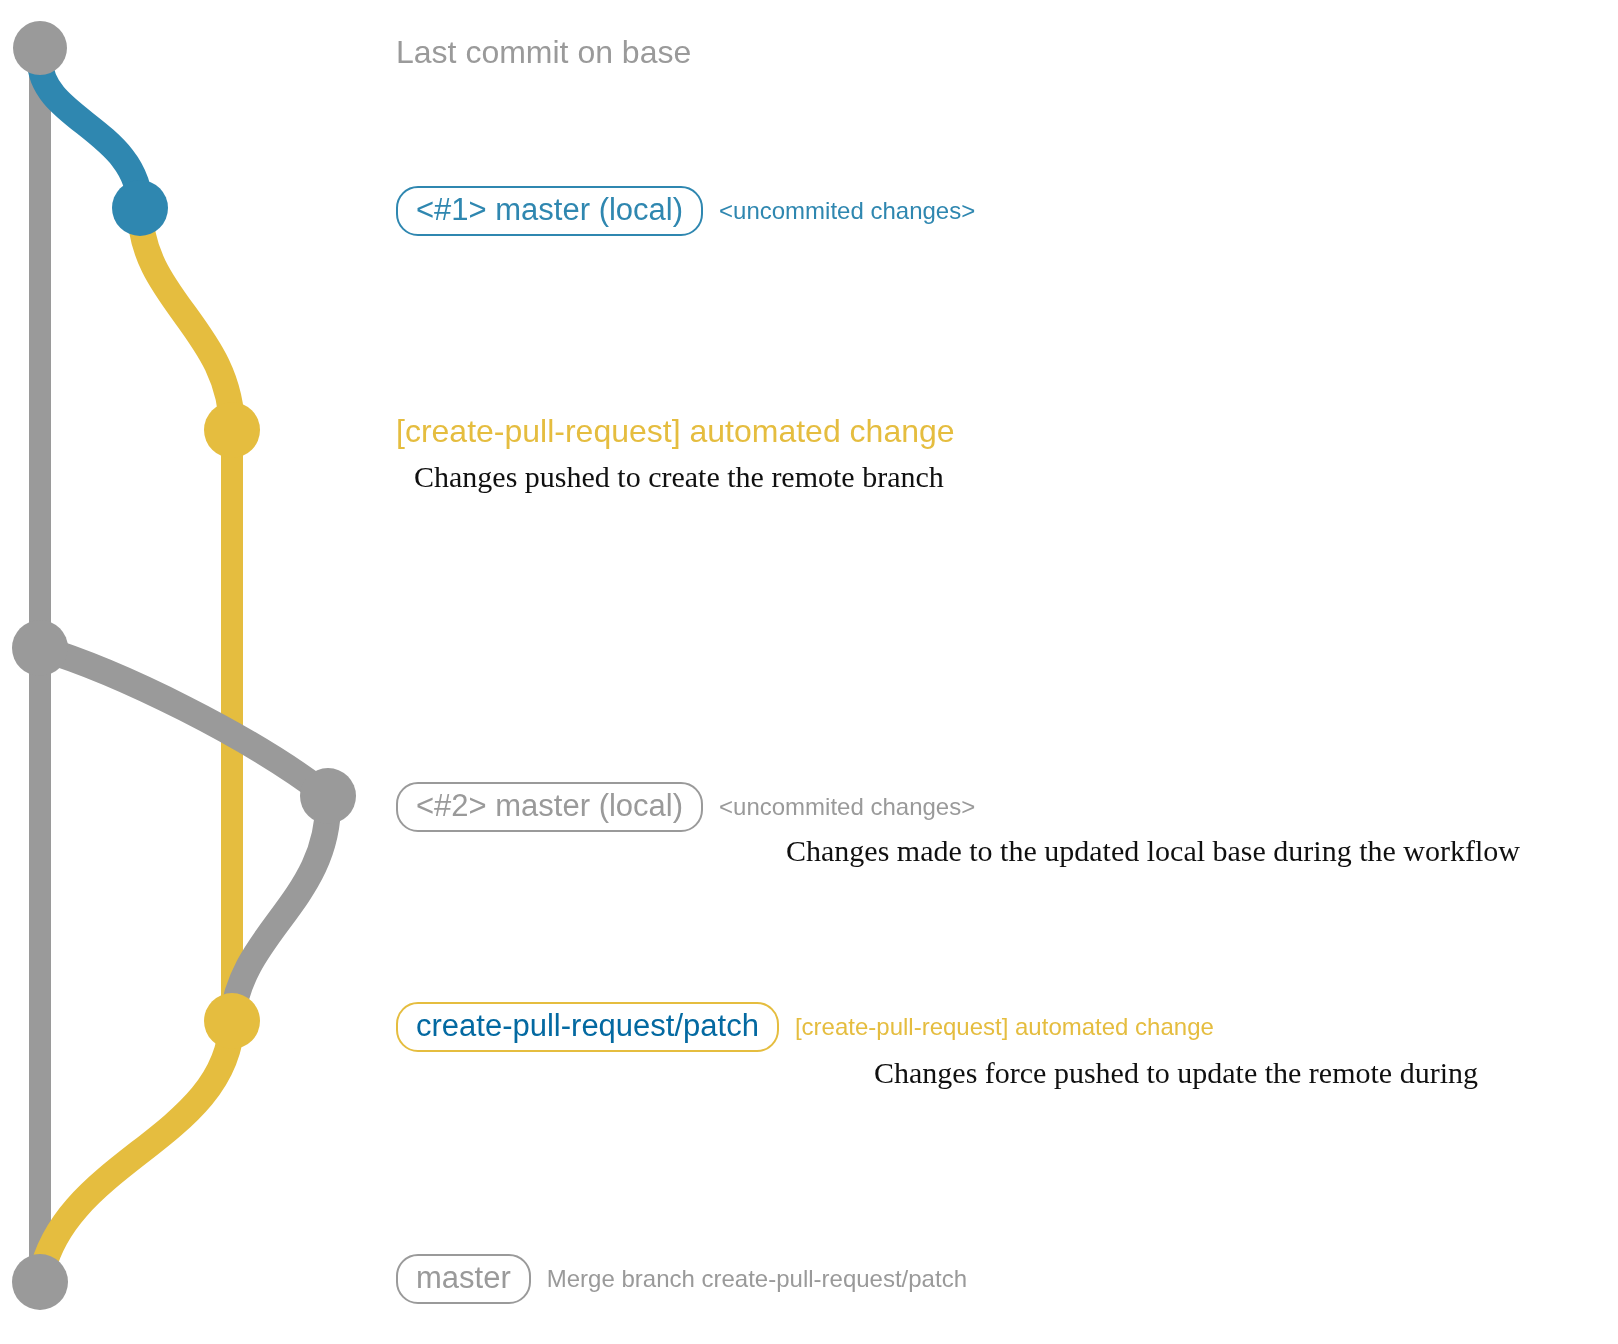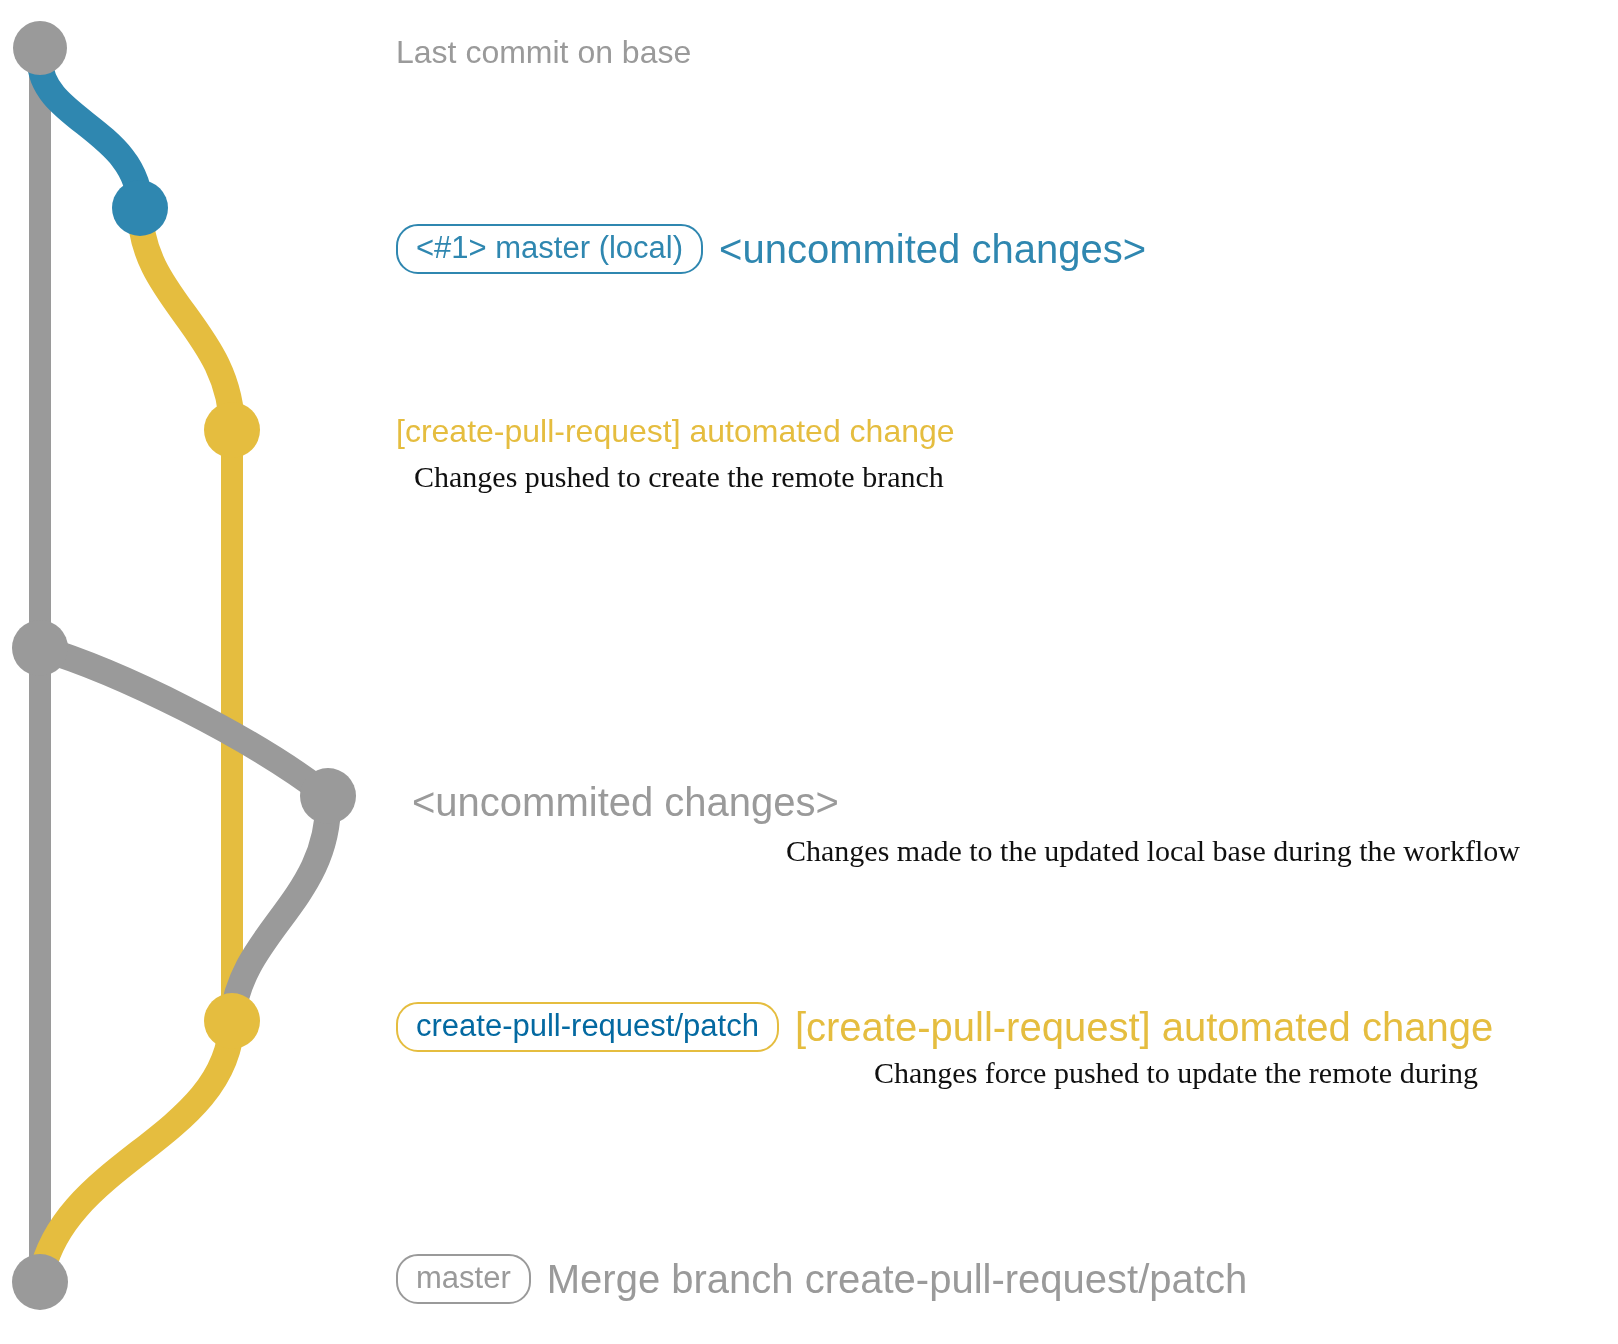--- a/index.html
+++ b/index.html
@@ -51,21 +51,21 @@
     font-size: 31px;
     line-height: 1;
     color: #9a9a9a;
     background: #ffffff;
   }
   .badge.blue { border-color: #2f87b0; color: #2f87b0; }
   .badge.gold { border-color: #e5bd3f; color: #0369a1; }
   .badge.gray { border-color: #9a9a9a; color: #9a9a9a; }
 
   .msg {
-    font-size: 40px;
+    font-size: 24px;
     line-height: 1;
     margin-left: 16px;
     white-space: nowrap;
   }
   .msg.blue { color: #2f87b0; }
   .msg.gold { color: #e5bd3f; }
   .msg.gray { color: #9a9a9a; }
 
   .plain-title {
     font-size: 32px;
@@ -111,35 +111,36 @@
   <circle cx="232" cy="1021" r="28" fill="#e5bd3f"></circle>
   <circle cx="40" cy="1282" r="28" fill="#9a9a9a"></circle>
 </svg>
 
 <div class="rows">
 
   <div class="row" style="top:36px;">
     <div class="plain-title">Last commit on base</div>
   </div>
 
-  <div class="row" style="top:186px;margin-top:38px;">
+  <div class="row" style="top:186px;">
     <div class="row-head">
       <span class="badge blue">&lt;#1&gt; master (local)</span>
       <span class="msg blue">&lt;uncommited changes&gt;</span>
     </div>
   </div>
 
   <div class="row" style="top:415px;">
     <div class="plain-title gold">[create-pull-request] automated change</div>
   </div>
   <div class="caption" style="left:414px; top:462px;">Changes pushed to create the remote branch</div>
 
 
   <div class="row" style="top:782px;">
     <div class="row-head">
+      <span class="badge gray">&lt;#2&gt; master (local)</span>
       <span class="msg gray">&lt;uncommited changes&gt;</span>
     </div>
   </div>
   <div class="caption" style="left:786px; top:836px;">Changes made to the updated local base during the workflow</div>
 
   <div class="row" style="top:1002px;">
     <div class="row-head">
       <span class="badge gold">create-pull-request/patch</span>
       <span class="msg gold">[create-pull-request] automated change</span>
     </div>

